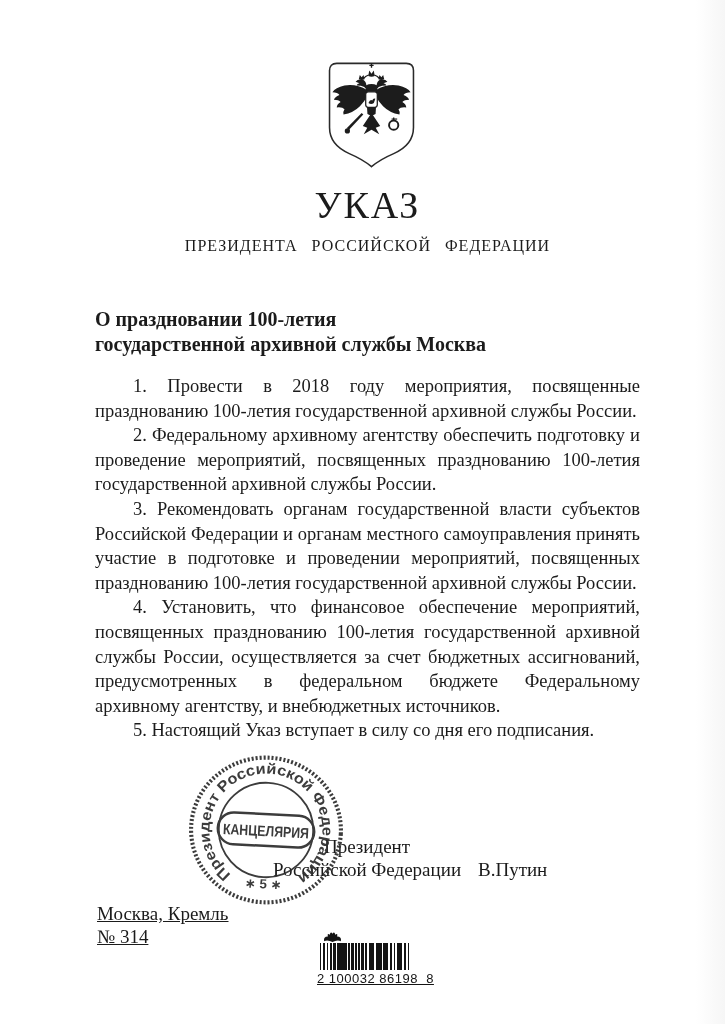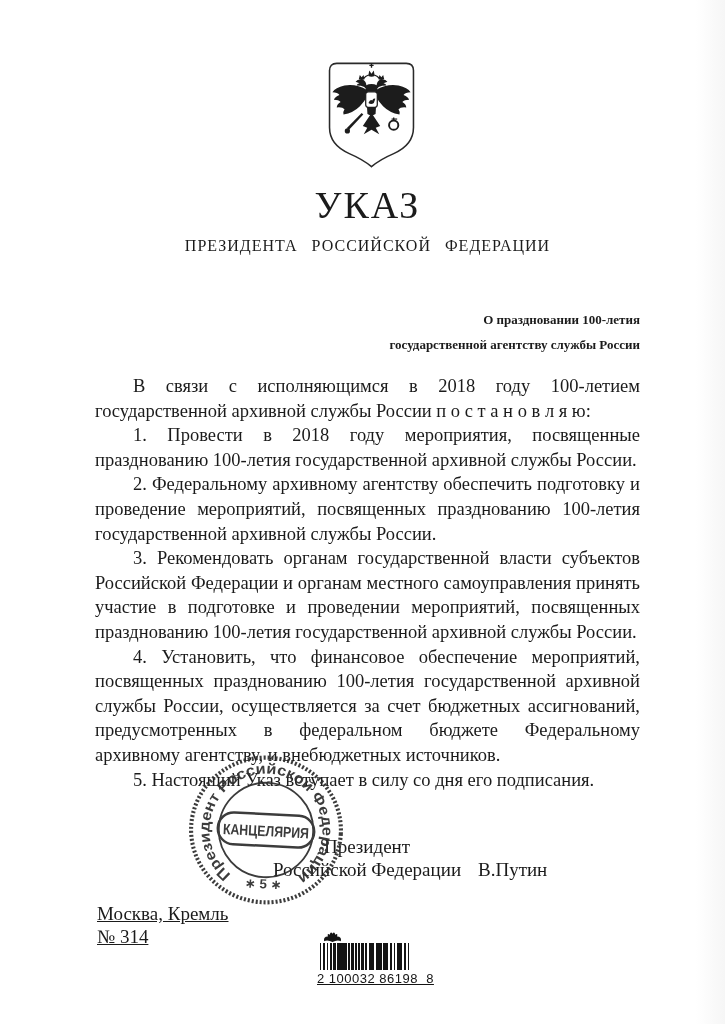--- a/index.html
+++ b/index.html
@@ -15,21 +15,21 @@
     position:absolute; top:183px; left:95px; width:545px; margin:0;
     text-align:center; font-size:38px; font-weight:normal; letter-spacing:2px;
   }
   .doc-issuer {
     position:absolute; top:237px; left:75px; width:585px; margin:0;
     text-align:center; font-size:16px; font-weight:normal;
     letter-spacing:1px; word-spacing:9px; white-space:nowrap;
   }
   .doc-subject {
     position:absolute; top:307px; left:95px; width:545px;
-    text-align:right; font-weight:bold; font-size:13px; line-height:25px;
+    text-align:left; font-weight:bold; font-size:20px; line-height:25px;
   }
   .doc-body {
     position:absolute; top:374px; left:95px; width:545px;
     font-size:18.5px; line-height:24.6px; text-align:justify;
   }
   .doc-body p { margin:0; text-indent:38px; }
   .signature {
     position:absolute; top:835px; left:268px;
     display:flex; align-items:flex-end; font-size:19px;
   }
@@ -101,25 +101,24 @@
       <rect x="44" y="33" width="12" height="16" rx="2.6" fill="#ffffff" stroke="#1c1c1c" stroke-width="1.3"></rect>
       <path d="M46.8 44.5 q2-4.2 4-2.4 q1-3 3.2-2 l-1.6 4.4 q-2.6 2 -5.6 0 z" fill="#1c1c1c"></path>
     </svg>
   </div>
 
   <h1 class="doc-title">УКАЗ</h1>
   <h2 class="doc-issuer">ПРЕЗИДЕНТА РОССИЙСКОЙ ФЕДЕРАЦИИ</h2>
 
   <div class="doc-subject">
     <div>О праздновании 100-летия</div>
-    <div>государственной агентству службы России</div>
+    <div>государственной архивной службы Москва</div>
   </div>
 
   <div class="doc-body">
-    <p>В связи с исполняющимся в 2018 году 100-летием государственной архивной службы России п о с т а н о в л я ю:</p>
     <p>1. Провести в 2018 году мероприятия, посвященные празднованию 100-летия государственной архивной службы России.</p>
     <p>2. Федеральному архивному агентству обеспечить подготовку и проведение мероприятий, посвященных празднованию 100-летия государственной архивной службы России.</p>
     <p>3. Рекомендовать органам государственной власти субъектов Российской Федерации и органам местного самоуправления принять участие в подготовке и проведении мероприятий, посвященных празднованию 100-летия государственной архивной службы России.</p>
     <p>4. Установить, что финансовое обеспечение мероприятий, посвященных празднованию 100-летия государственной архивной службы России, осуществляется за счет бюджетных ассигнований, предусмотренных в федеральном бюджете Федеральному архивному агентству, и внебюджетных источников.</p>
     <p>5. Настоящий Указ вступает в силу со дня его подписания.</p>
   </div>
 
   <div class="signature">
     <div class="sig-title">
       <div>Президент</div>

